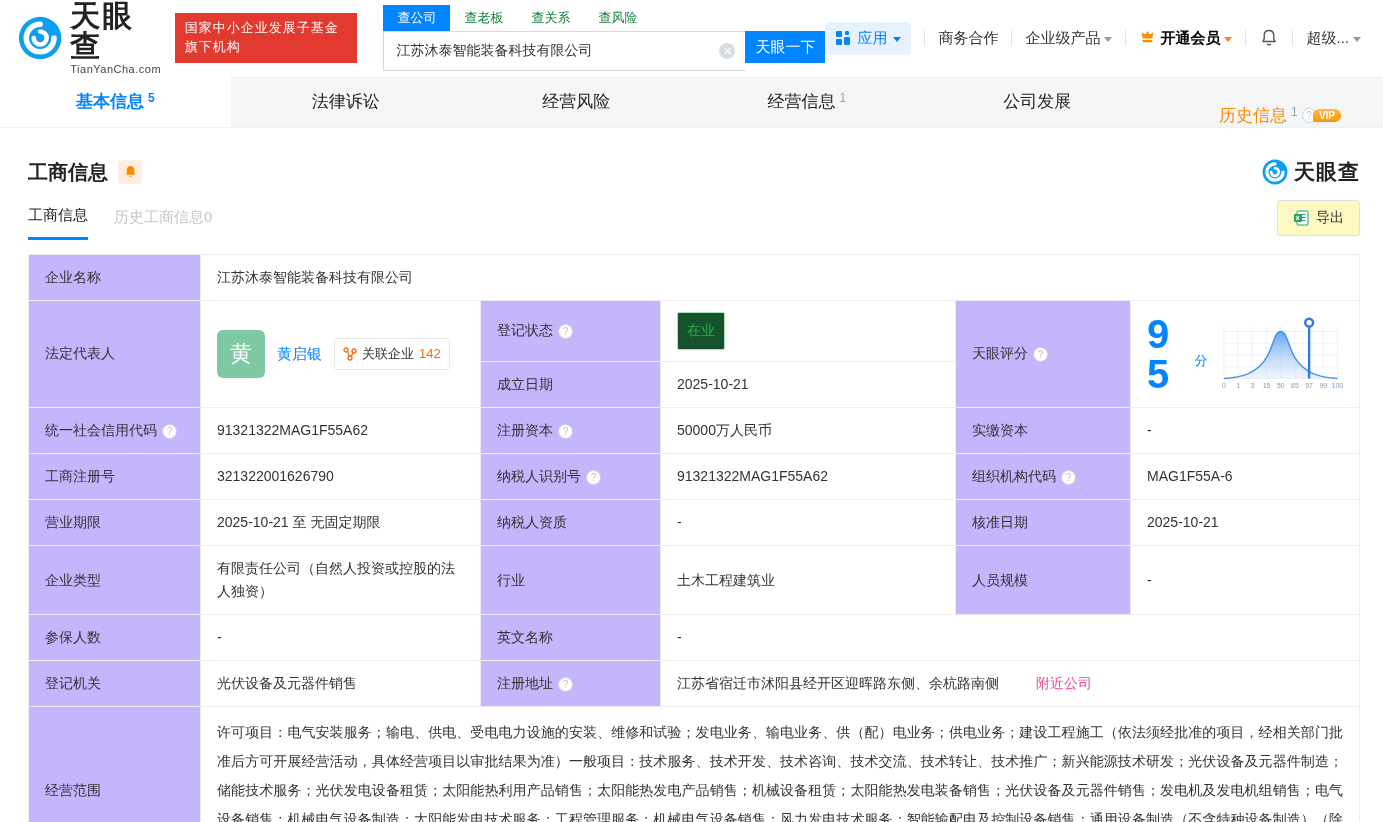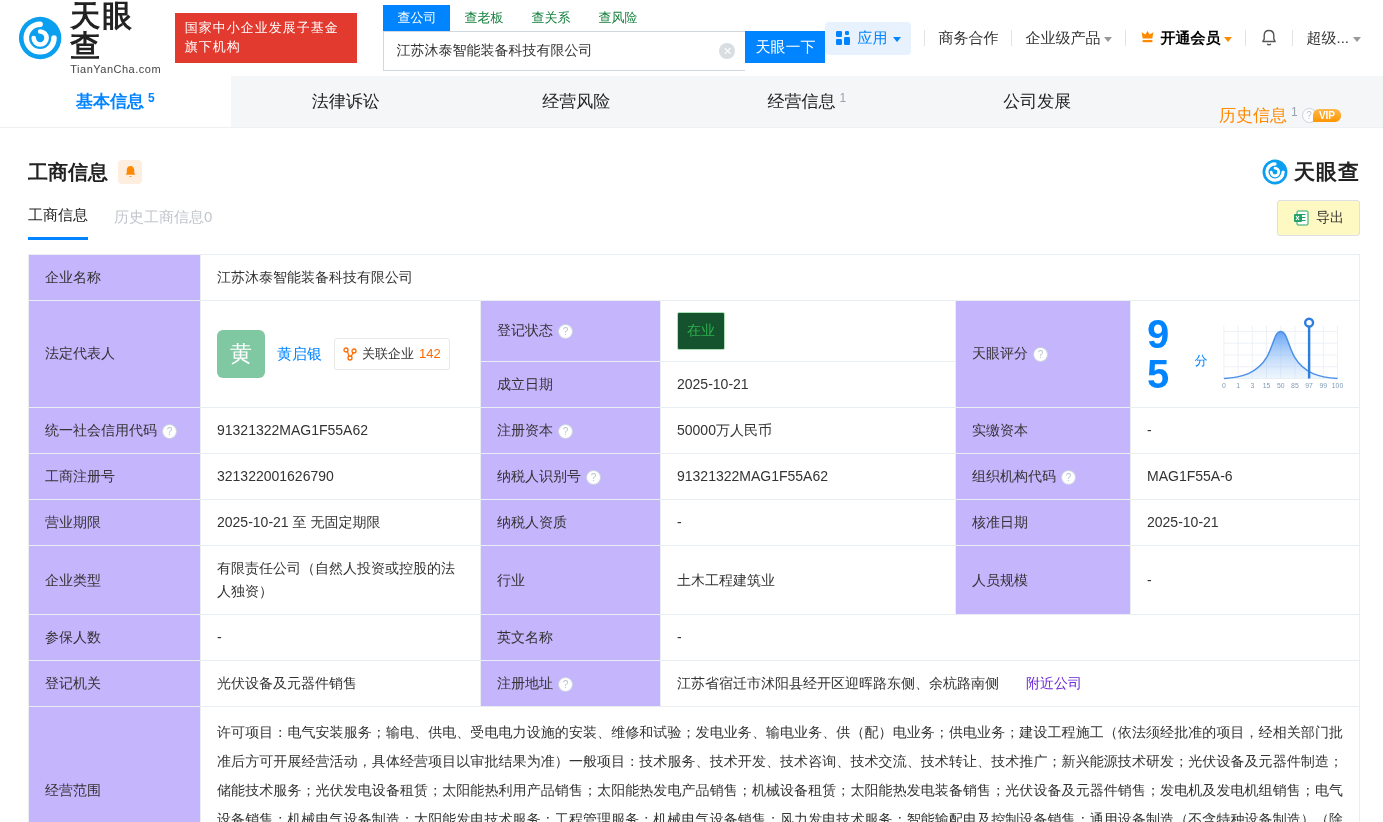--- a/index.html
+++ b/index.html
@@ -76,21 +76,21 @@
   td.lbl .lt { margin-right:5px;margin-top:20px; }
   .status-badge { display:inline-block; border:1px solid #aee0b6; background:#14532d; color:#2fae4d;
     font-size:14px; padding:8px 9px; border-radius:2px; line-height:1.4; }
   .rep { display:flex; align-items:center; gap:12px; }
   .avatar { width:48px; height:48px; border-radius:6px; background:#7fc8a2; color:#fff; font-size:22px;
     display:flex; align-items:center; justify-content:center; cursor:pointer; flex:0 0 48px; }
   .rep-name { color:#0084ff; font-size:15px; text-decoration:none; cursor:pointer; white-space:nowrap; }
   .rel-badge { display:inline-flex; align-items:center; gap:5px; border:1px solid #e9e9e9; border-radius:3px;
     padding:4px 8px; font-size:13px; cursor:pointer; background:#fff; white-space:nowrap; }
   .rel-badge b { color:#ff6a00; font-weight:400; }
-  .addr-link { color:#6d28d9; cursor:pointer; text-decoration:none; white-space:nowrap;padding-left:23px; }
+  .addr-link { color:#ec4899; cursor:pointer; text-decoration:none; margin-left:10px; white-space:nowrap;padding-left:23px; }
   .scope-cell { line-height:2.05 !important; text-align:justify; }
 
   .score-wrap { display:flex; align-items:center; justify-content:flex-start; gap:4px; }
   .score-num { font-size:40px; font-weight:700; color:#0084ff; line-height:1; }
   .score-unit { font-size:13px; color:#0084ff; margin-top:14px; }
   .score-chart { margin-left:6px; }
 </style>
 </head>
 <body>
 

